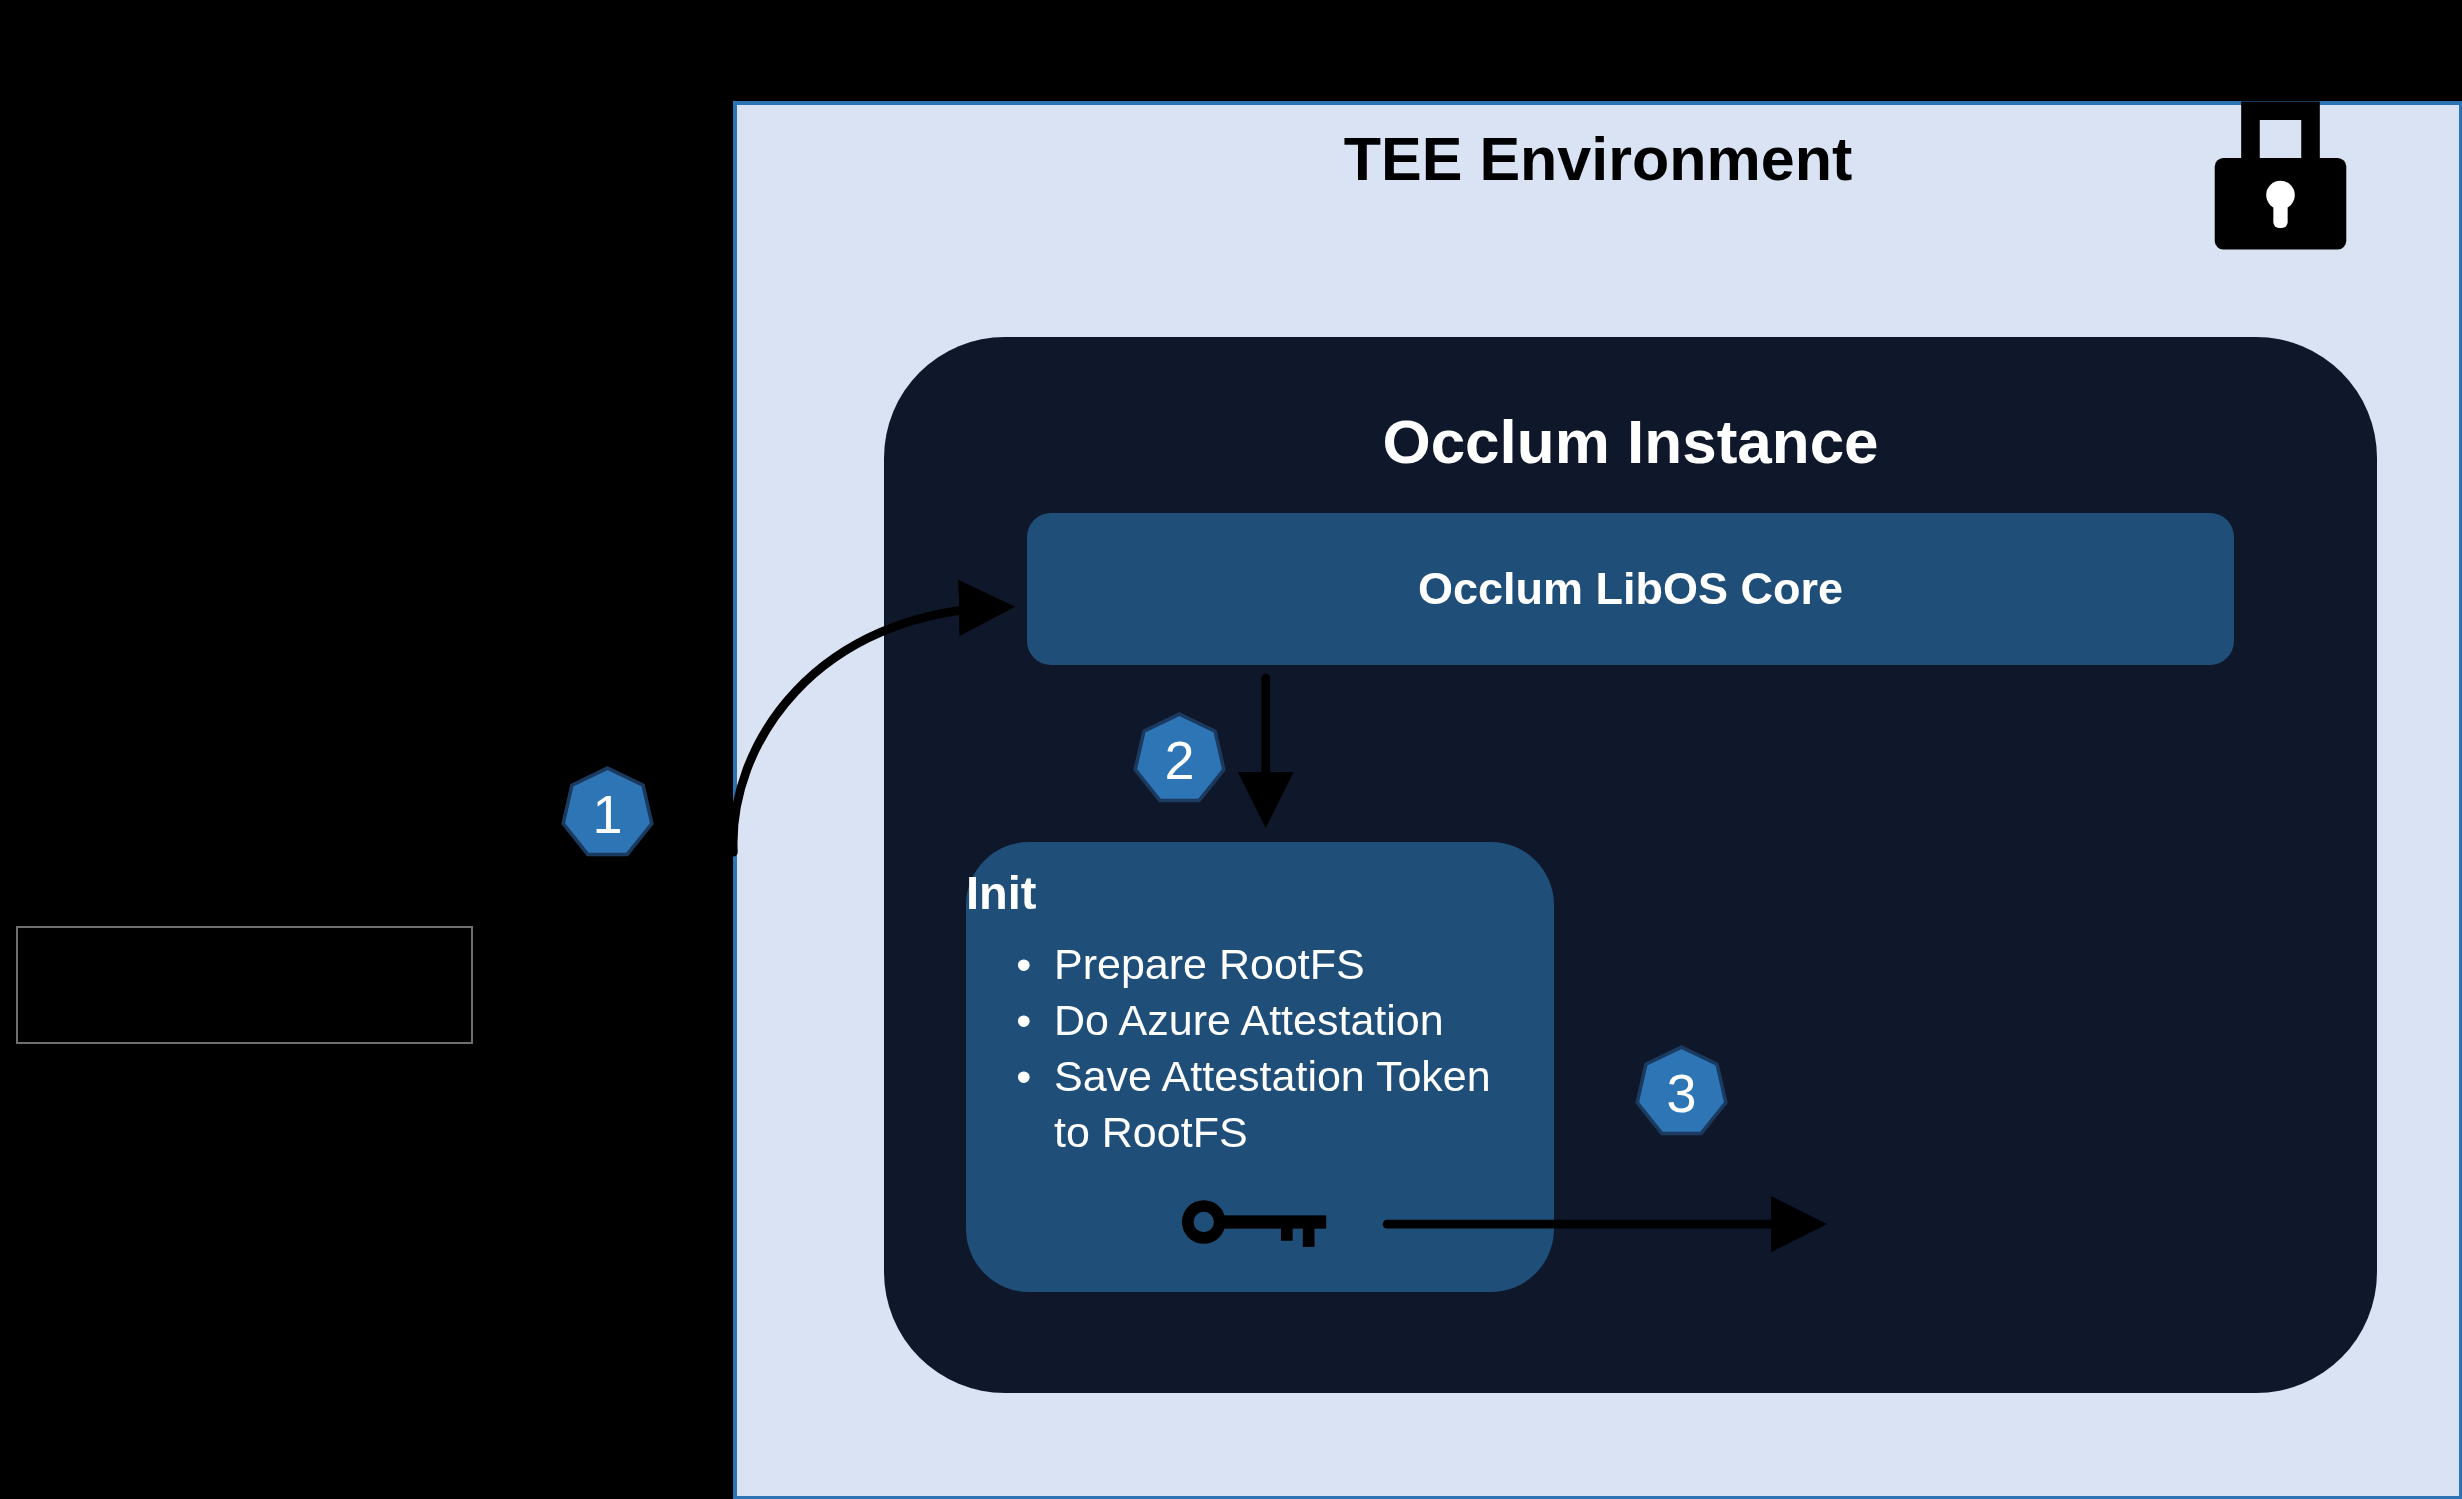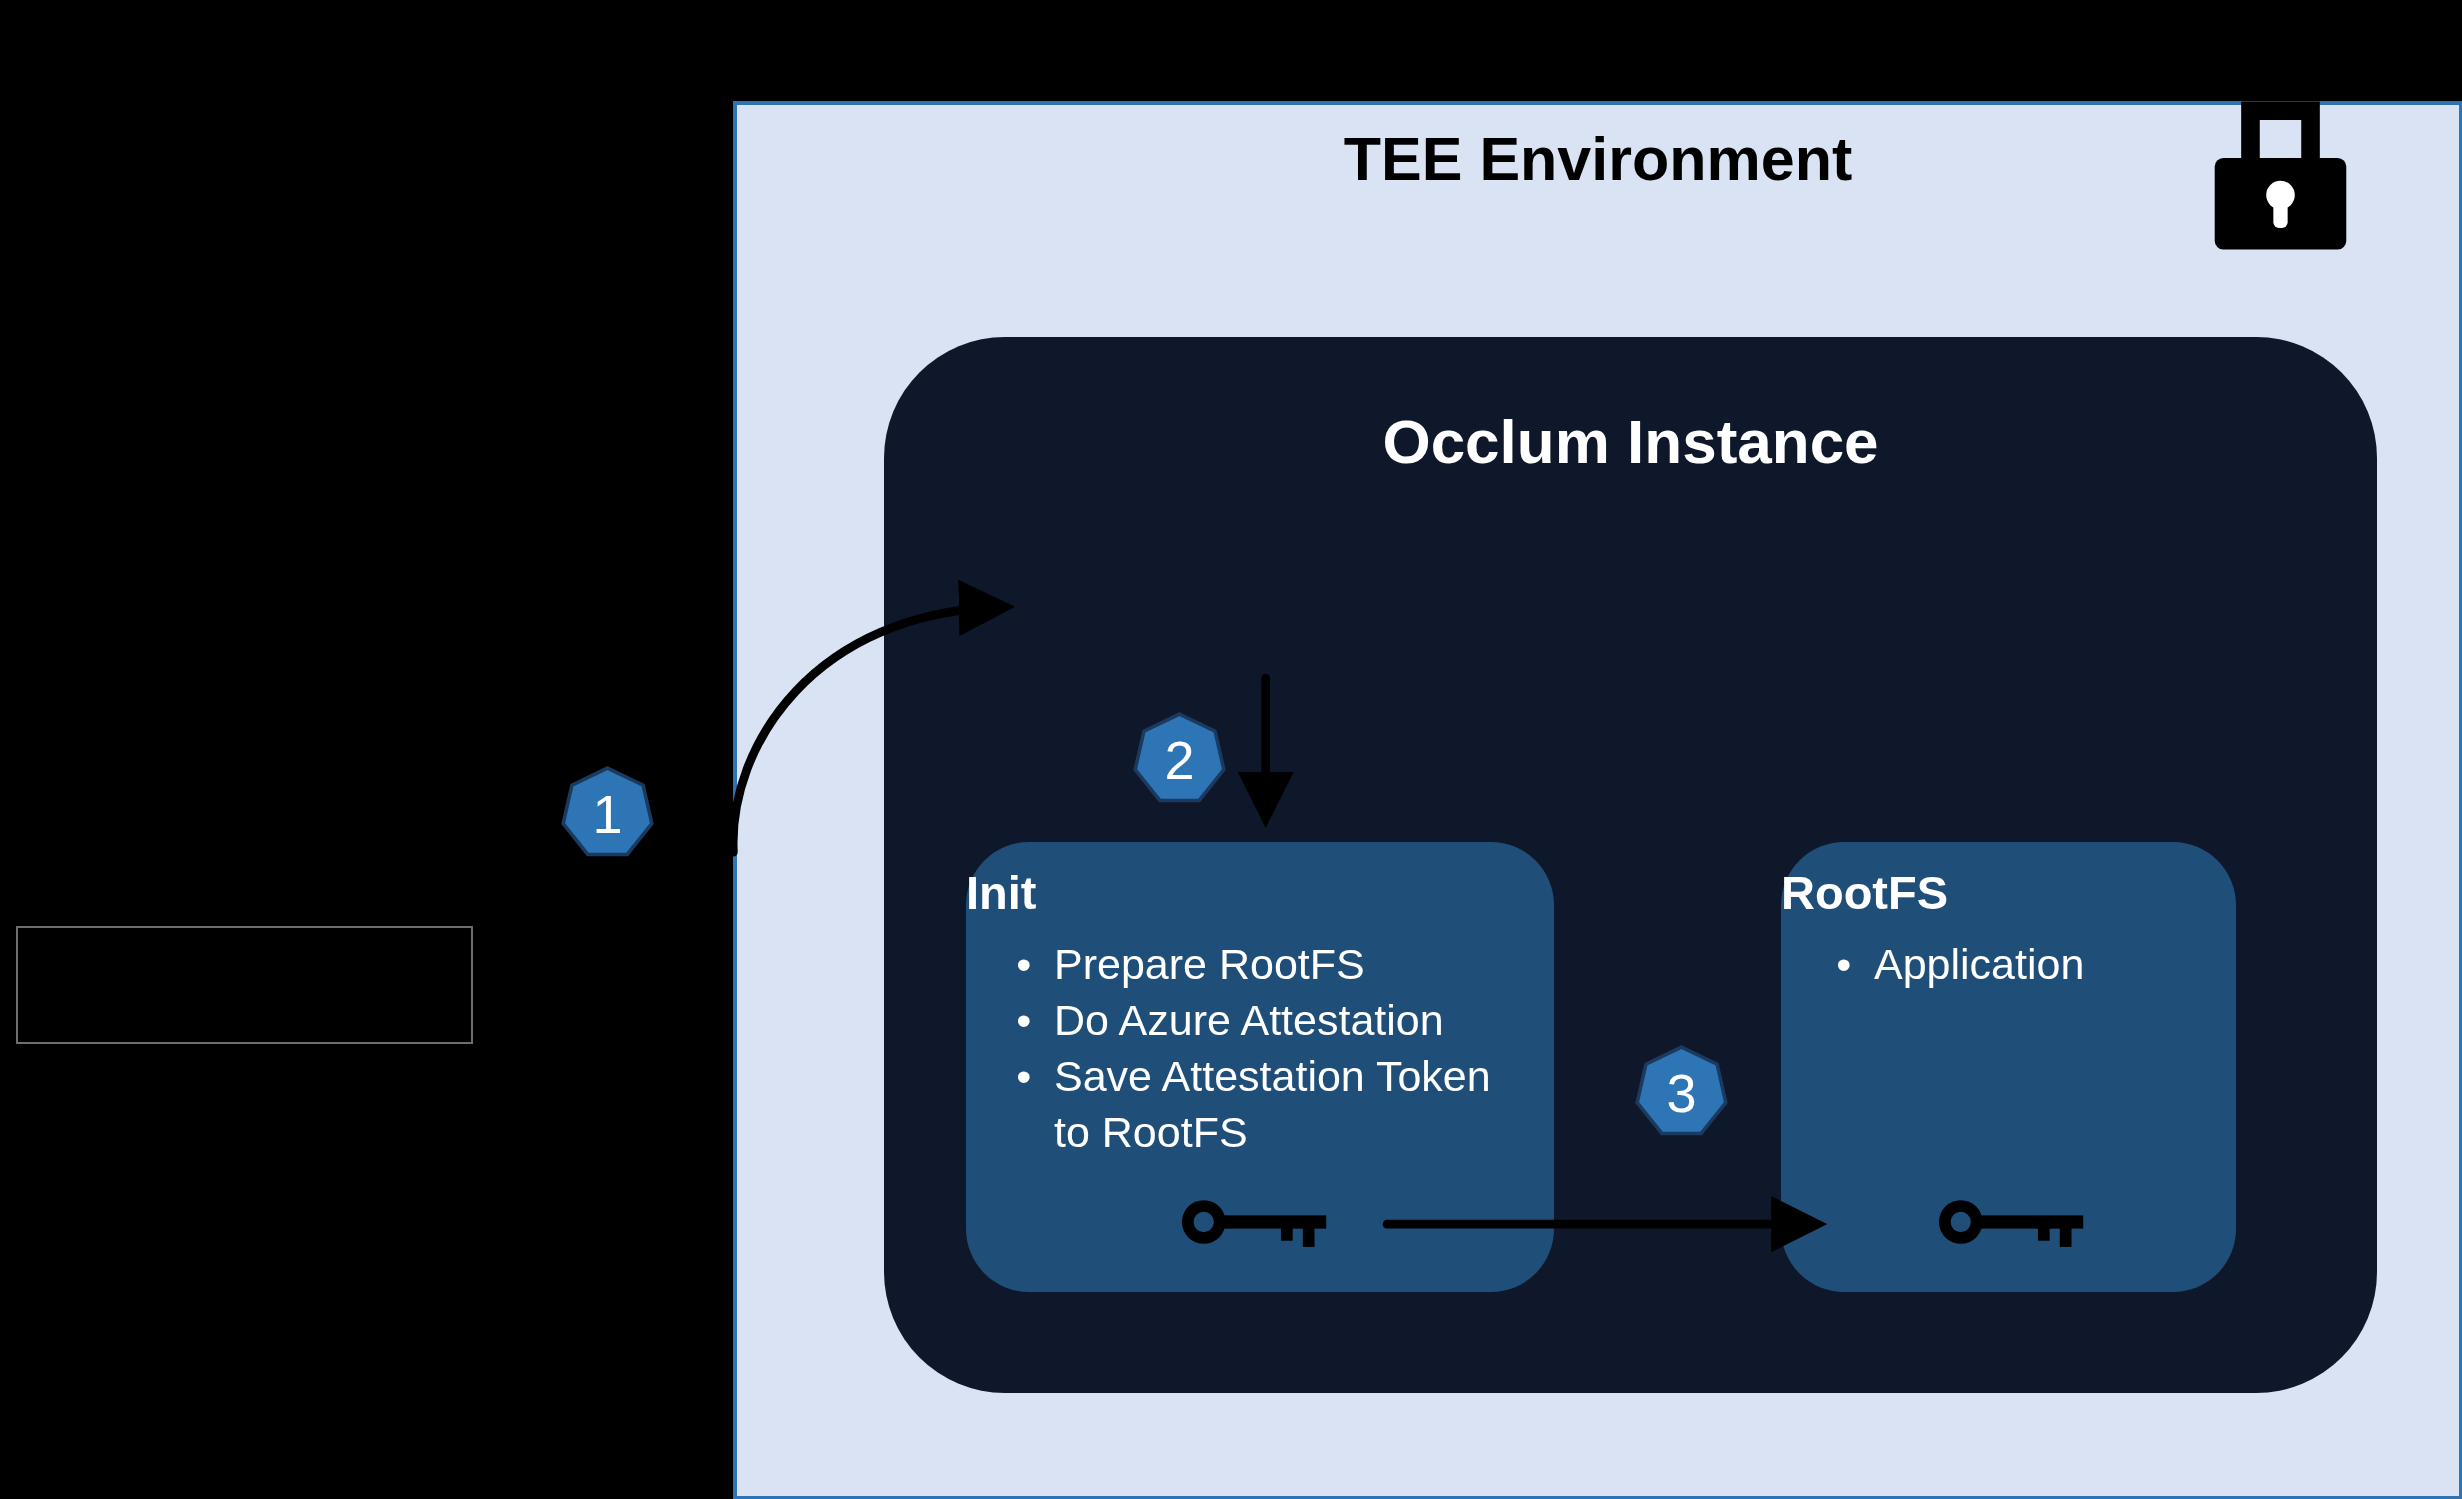--- a/index.html
+++ b/index.html
@@ -179,52 +179,41 @@
       <path d="M29 52 V15 H71 V52" fill="none" stroke="#000" stroke-width="13"></path>
       <rect x="4" y="48" width="92" height="64" rx="6" fill="#000"></rect>
       <circle cx="50" cy="74" r="10" fill="#fff"></circle>
       <rect x="45" y="79" width="10" height="18" rx="4" fill="#fff"></rect>
     </svg>
   </div>
 
   <div id="occlum-box">
     <div class="occlum-title">Occlum Instance</div>
 
+    <div id="libos-bar">
+      <span>Occlum LibOS Core</span>
+    </div>
 
     <div id="init-box" class="sub-box">
       <div class="box-title">Init</div>
       <ul class="bullets">
         <li>Prepare RootFS</li>
         <li>Do Azure Attestation</li>
         <li>Save Attestation Token to RootFS</li>
       </ul>
       <div class="key key-init">
         <svg viewBox="0 0 200 100">
           <path fill-rule="evenodd" fill="#000" d="M61,50 a28,28 0 1,1 -56,0 a28,28 0 1,1 56,0 Z M46,50 a13,13 0 1,1 -26,0 a13,13 0 1,1 26,0 Z"></path>
           <rect x="56" y="41.5" width="134" height="17" fill="#000"></rect>
           <rect x="132" y="57" width="15" height="17" fill="#000"></rect>
           <rect x="160" y="57" width="15" height="25" fill="#000"></rect>
         </svg>
       </div>
     </div>
 
-    <div id="rootfs-box" class="sub-box">
-      <div class="box-title">RootFS</div>
-      <ul class="bullets">
-        <li>Application</li>
-      </ul>
-      <div class="key key-rootfs">
-        <svg viewBox="0 0 200 100">
-          <path fill-rule="evenodd" fill="#000" d="M61,50 a28,28 0 1,1 -56,0 a28,28 0 1,1 56,0 Z M46,50 a13,13 0 1,1 -26,0 a13,13 0 1,1 26,0 Z"></path>
-          <rect x="56" y="41.5" width="134" height="17" fill="#000"></rect>
-          <rect x="132" y="57" width="15" height="17" fill="#000"></rect>
-          <rect x="160" y="57" width="15" height="25" fill="#000"></rect>
-        </svg>
-      </div>
-    </div>
   </div>
 
   <svg id="arrows" viewBox="0 0 2840 1729">
     <defs>
       <marker id="ah" viewBox="0 0 10 10" markerWidth="6.5" markerHeight="6.5" refX="8" refY="5" orient="auto">
         <path d="M0,0 L10,5 L0,10 Z" fill="#000"></path>
       </marker>
     </defs>
     <path class="flow" d="M 846 983 C 840 860, 940 705, 1158 700" marker-end="url(#ah)"></path>
     <path class="flow" d="M 1460 782 L 1460 942" marker-end="url(#ah)"></path>

